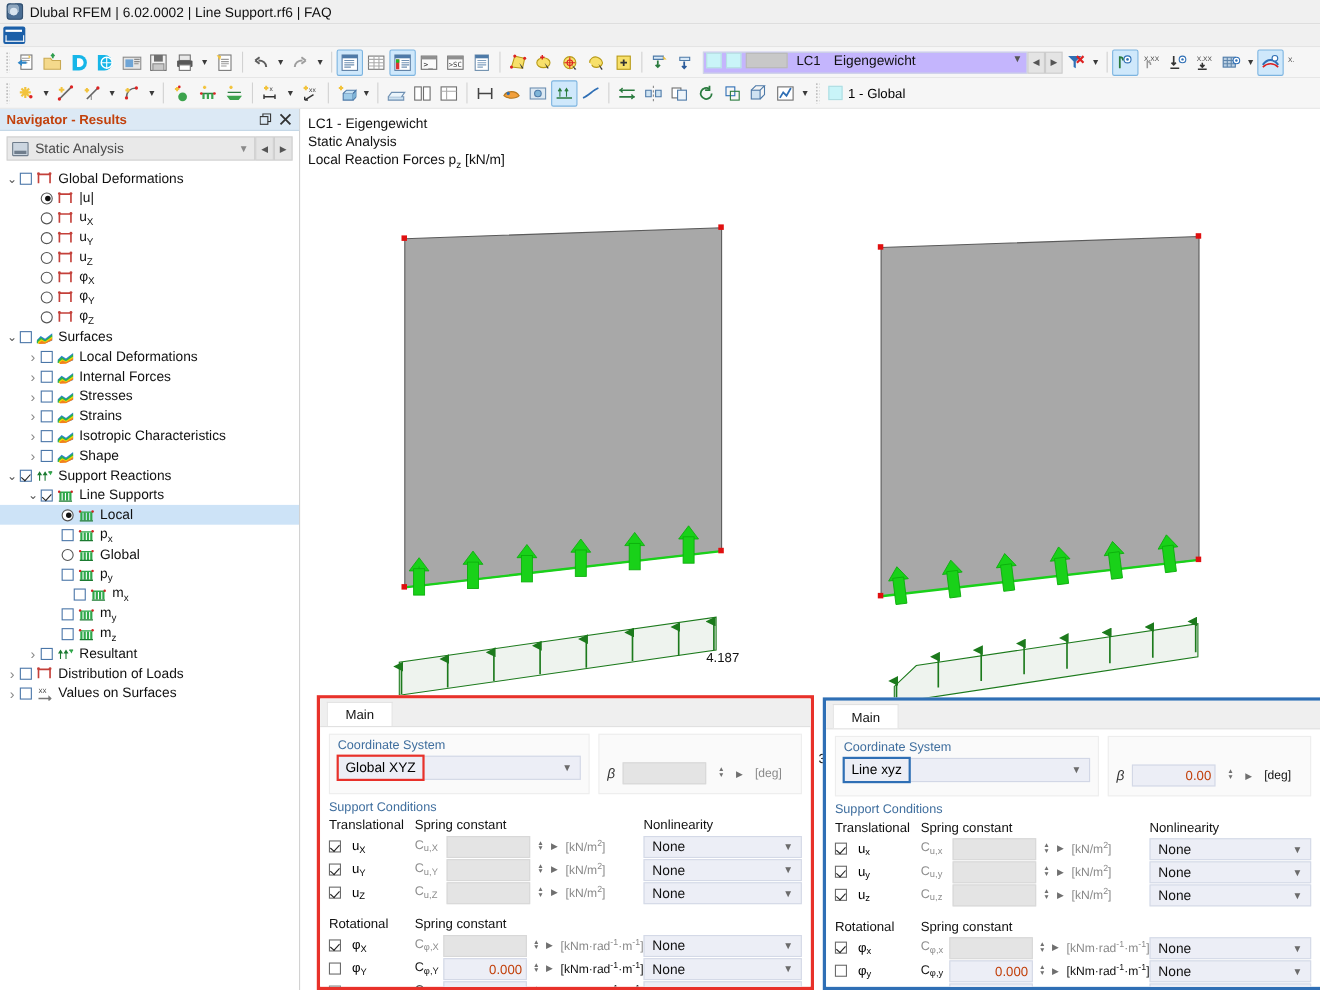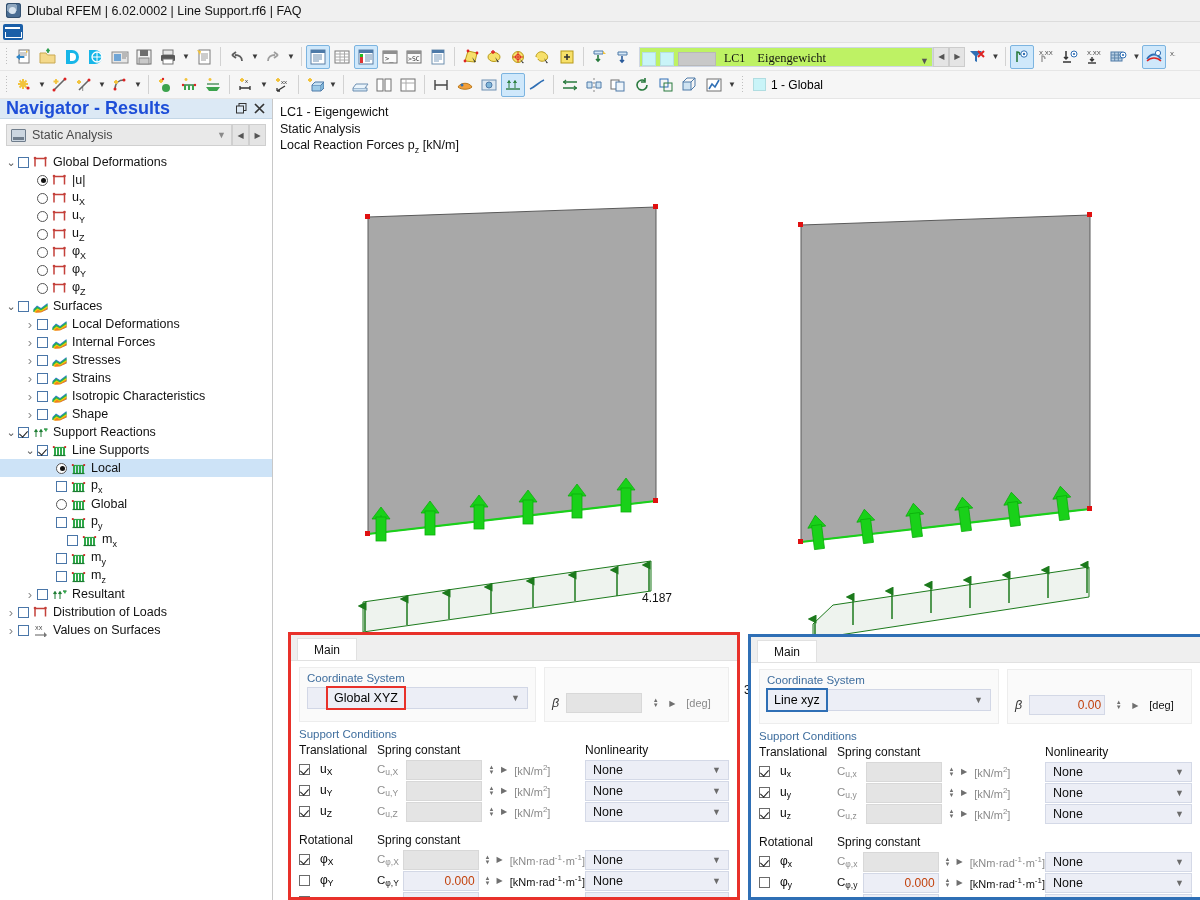--- a/index.html
+++ b/index.html
@@ -56,22 +56,22 @@
     flex:none;border:1px solid transparent;border-radius:2px;position:relative;
   }
   .tbtn.active{ background:#cfe8fb; border-color:#7cb4e0; }
   .tbtn svg{ display:block; }
   .caret{
     width:12px;height:24px;display:flex;align-items:center;justify-content:center;flex:none;
     font-size:8px;color:#3a3a3a;
   }
   
   .lc-combo{
-    height:20px;display:flex;align-items:flex-end;background:#bef264;
-    border:1px solid #cfd6e4;margin-left:3px;flex:none;font-family:Liberation Serif, serif;
+    height:20px;display:flex;align-items:flex-start;background:#c4b5fd;
+    border:1px solid #cfd6e4;margin-left:3px;flex:none;
   }
   .lc-swatch{width:14px;height:14px;background:#c9f4f8;margin:0 2px;border:1px solid #b6dfe3;}
   .lc-swatch.grey{background:#c8c8c8;width:38px;border-color:#b8b8b8;}
   .lc-name{font-size:12px;padding:0 6px;color:#111;}
   .lc-title{font-size:12.5px;padding:0 6px;color:#111;min-width:165px;}
   .lc-arrow{width:16px;text-align:center;font-size:9px;color:#555;}
   .navbtn{
     width:16px;height:20px;display:flex;align-items:center;justify-content:center;
     background:#e4e4e4;border:1px solid #cccccc;font-size:8px;color:#555;flex:none;
   }
@@ -79,21 +79,21 @@
   .glob-sw{width:13px;height:13px;background:#c9f4f8;border:1px solid #b0dde1;}
   
   #body { display:flex; height:calc(900px - 22px - 21px - 28px - 28px); }
   
   #navigator{ width:273px; background:#ffffff; border-right:1px solid #c8c8c8;
     display:flex; flex-direction:column; flex:none;}
   #nav-head{
     height:20px;background:#dce9f5;display:flex;align-items:center;
     padding:0 4px 0 6px; border-bottom:1px solid #c3d6e6;
   }
-  #nav-head .nh-t{font-weight:bold;font-size:18px;color:#1d4ed8;flex:1;}
+  #nav-head .nh-t{font-weight:bold;font-size:12px;color:#c2410c;flex:1;}
   .nh-btn{width:18px;height:18px;display:flex;align-items:center;justify-content:center;
     color:#333;font-size:11px;}
   #nav-combo-row{
     height:24px;margin:4px 6px 2px 6px;display:flex;align-items:center;
   }
   #nav-combo{
     flex:1;height:22px;background:#e9e9e9;border:1px solid #d0d0d0;
     display:flex;align-items:center;padding-left:4px;color:#4a4a4a;font-size:12.5px;
   }
   #nav-combo .mini-ico{
@@ -145,21 +145,21 @@
   .sect-title{ font-size:11.5px; color:#3f6e9e; margin-bottom:3px; }
   .grp-row{ display:flex; gap:8px; }
   .grp{ background:#fafafa; border:1px solid #ededed; padding:4px 7px 7px 7px; }
   .grp.cs{ flex:1; }
   .grp.beta{ width:185px; }
   .cs-combo{
     height:22px; background:#eceef6; border:1px solid #d2d7e6; display:flex; align-items:center;
     padding-left:7px; font-size:12.5px; color:#111; position:relative;
   }
   .cs-combo .ar{ position:absolute; right:7px; font-size:9px; color:#6b6b6b; }
-  .cs-hl-red{ outline:2.5px solid #e8312a; outline-offset:-1px;margin-left:20px; }
+  .cs-hl-red{ outline:2.5px solid #e8312a; outline-offset:-1px; }
   .cs-hl-blue{ outline:2.5px solid #2f6fb5; outline-offset:-1px; }
   .cs-hl-box{
     position:absolute; left:0; top:0; height:22px; display:flex; align-items:center;
     padding:0 7px; font-size:12.5px; background:#eceef6;
   }
   .beta-row{ display:flex; align-items:center; gap:7px; height:22px; margin-top:20px;}
   .beta-sym{ font-size:12.5px; color:#333; font-style:italic; }
   .num{
     height:20px; border:1px solid #d3d8e6; background:#eceef6; display:flex; align-items:center;
     justify-content:flex-end; padding-right:3px; font-size:12px; color:#c2410c; min-width:76px;

